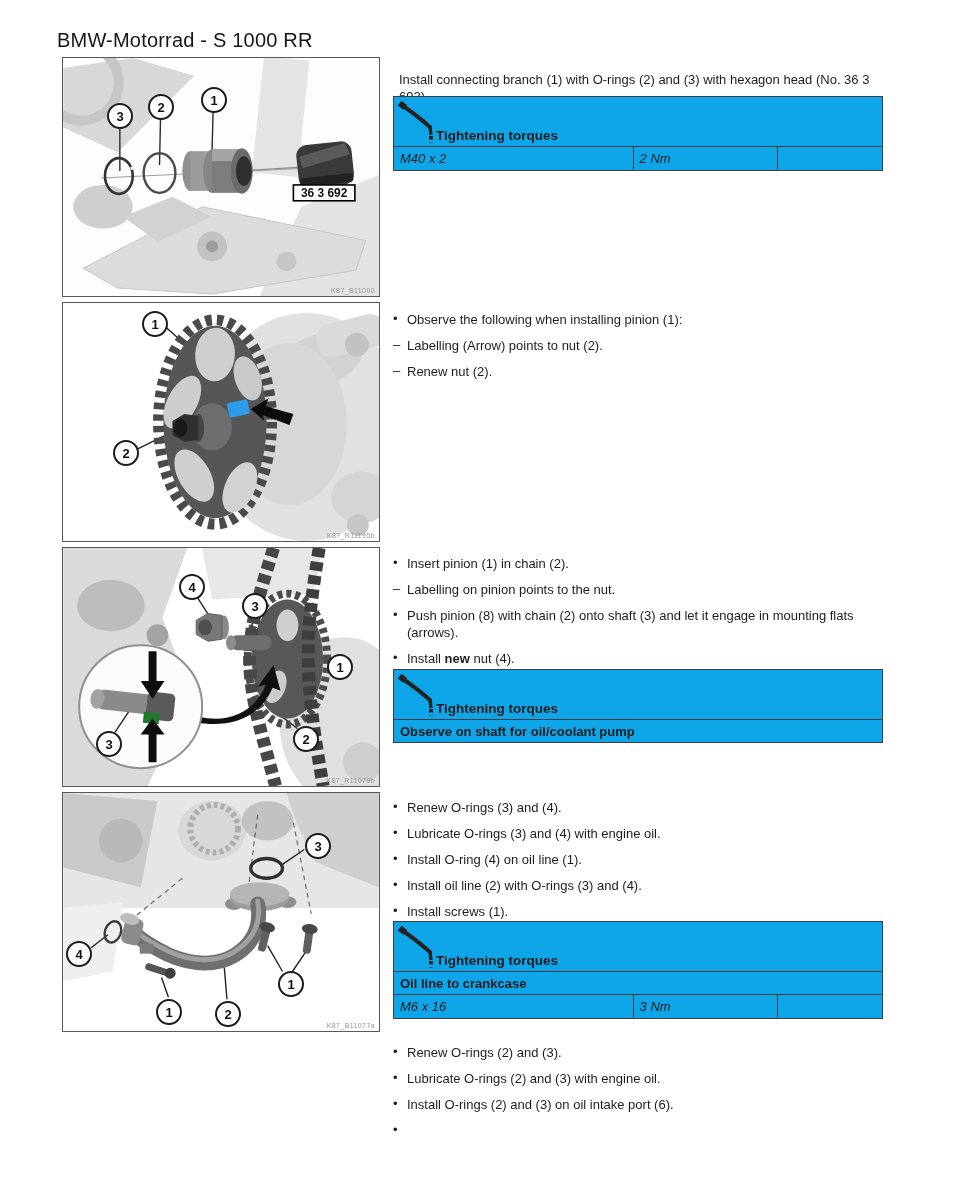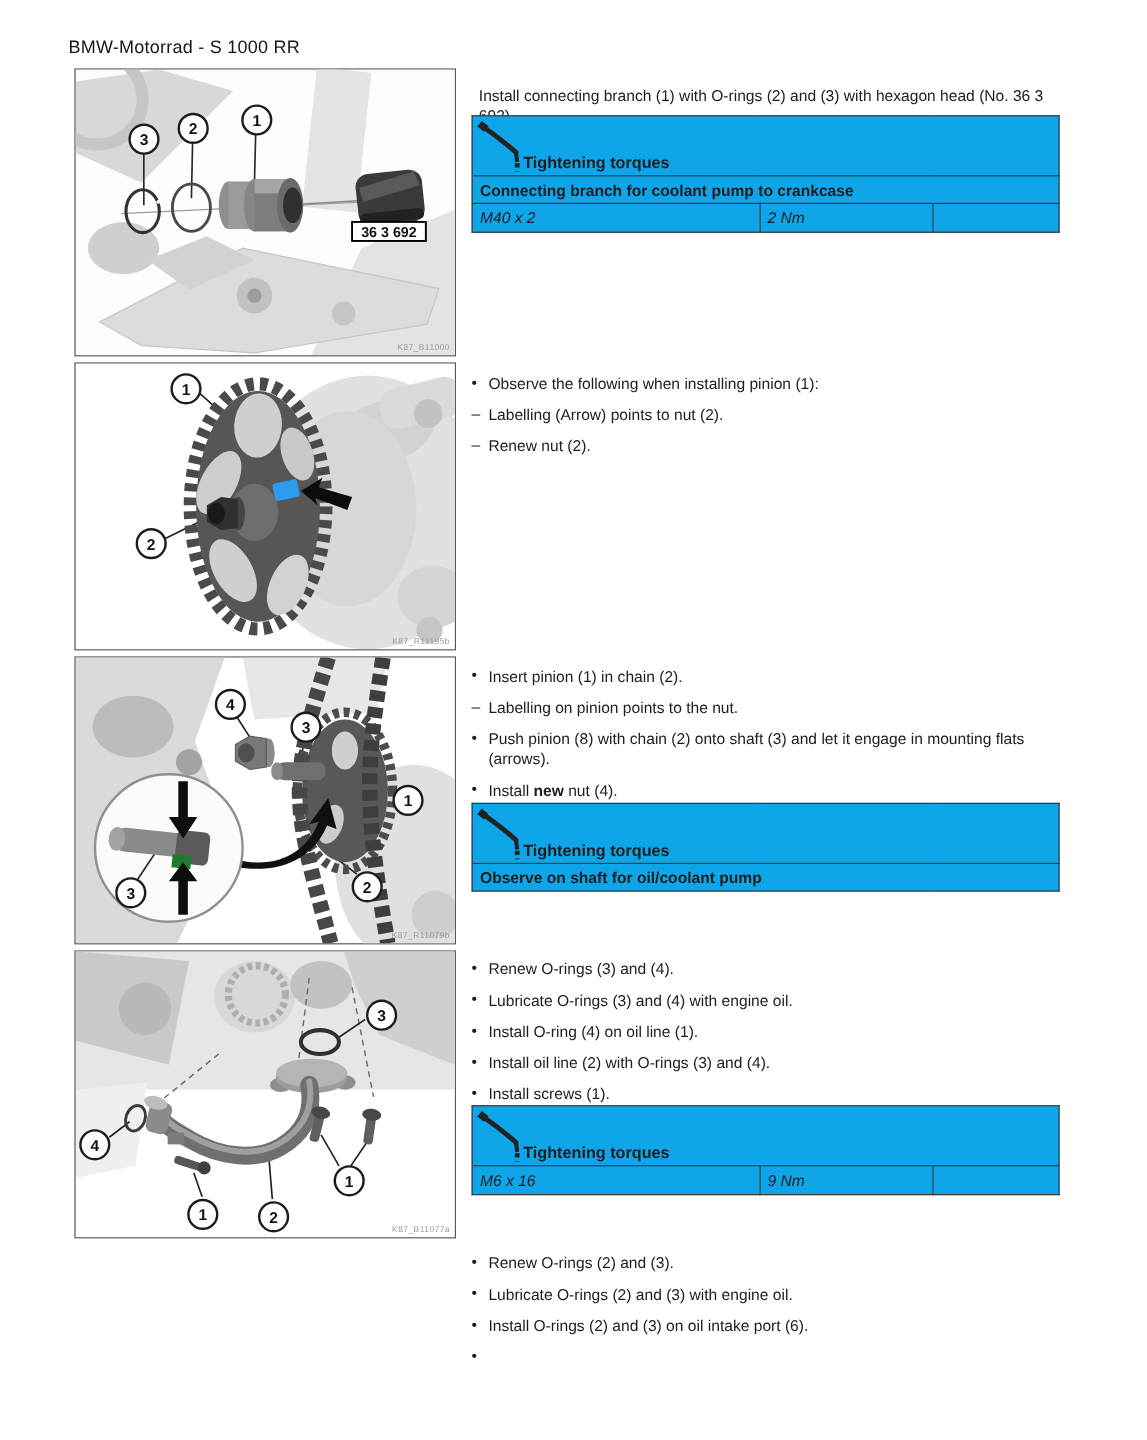--- a/index.html
+++ b/index.html
@@ -1,18 +1,18 @@
 <!DOCTYPE html>
 <html><head>
 <meta charset="utf-8">
 <style>
   html,body{margin:0;padding:0;background:#fff;}
   body{font-family:"Liberation Sans","DejaVu Sans",sans-serif;}
   .page{position:relative;width:956px;height:1200px;background:#ffffff;overflow:hidden;}
-  .title{position:absolute;left:57px;top:30px;font-size:15px;line-height:20px;color:#161616;letter-spacing:.2px;}
+  .title{position:absolute;left:57px;top:30px;font-size:20px;line-height:20px;color:#161616;letter-spacing:.2px;}
   
   .panel{position:absolute;left:62px;width:318px;height:240px;border:1px solid #585858;background:#fff;box-sizing:border-box;}
   .panel svg{position:absolute;left:0;top:0;}
   .callout{position:absolute;width:26px;height:26px;border:2px solid #1c1c1c;border-radius:50%;background:#fff;
            display:flex;align-items:center;justify-content:center;font-weight:bold;font-size:13px;color:#111;
            box-sizing:border-box;z-index:3;}
   .figref{position:absolute;right:4px;bottom:2px;font-size:7px;color:#979797;letter-spacing:.4px;z-index:2;}
   
   .rcol{position:absolute;left:393px;top:0;width:490px;height:1200px;}
   .block{position:absolute;left:0;width:100%;}
@@ -263,23 +263,20 @@
               <svg width="40" height="44" viewBox="0 0 40 44">
                 <rect x="2" y="3" width="7" height="6" fill="#222" transform="rotate(38 5 6)"></rect>
                 <path d="M6,7 Q18,15 33,28" fill="none" stroke="#222" stroke-width="4" stroke-linecap="round"></path>
                 <line x1="33" y1="28" x2="34" y2="36" stroke="#222" stroke-width="3.4"></line>
                 <line x1="34" y1="37" x2="34" y2="46" stroke="#222" stroke-width="4" stroke-dasharray="3.5 3"></line>
               </svg>
             </span>
             <span>Tightening torques</span>
           </td>
         </tr>
-        <tr class="tt-subject">
-              <td colspan="3">Connecting branch for coolant pump to crankcase</td>
-            </tr>
         <tr class="tt-data">
           <td>M40 x 2</td>
           <td>2 Nm</td>
           <td></td>
         </tr>
       </tbody>
         </table>
     </div>
 
     <div class="block" style="top:311px;">
@@ -381,23 +378,26 @@
               <svg width="40" height="44" viewBox="0 0 40 44">
                 <rect x="2" y="3" width="7" height="6" fill="#222" transform="rotate(38 5 6)"></rect>
                 <path d="M6,7 Q18,15 33,28" fill="none" stroke="#222" stroke-width="4" stroke-linecap="round"></path>
                 <line x1="33" y1="28" x2="34" y2="36" stroke="#222" stroke-width="3.4"></line>
                 <line x1="34" y1="37" x2="34" y2="46" stroke="#222" stroke-width="4" stroke-dasharray="3.5 3"></line>
               </svg>
             </span>
             <span>Tightening torques</span>
           </td>
         </tr>
+        <tr class="tt-subject">
+              <td colspan="3">Oil line to crankcase</td>
+            </tr>
         <tr class="tt-data">
           <td>M6 x 16</td>
-          <td>9 Nm</td>
+          <td>3 Nm</td>
           <td></td>
         </tr>
       </tbody>
         </table>
     </div>
 
     <div class="block" style="top:1044px;">
       <div class="step">
           <span class="m">•</span>
           <span class="t">Renew O-rings (2) and (3).</span>

